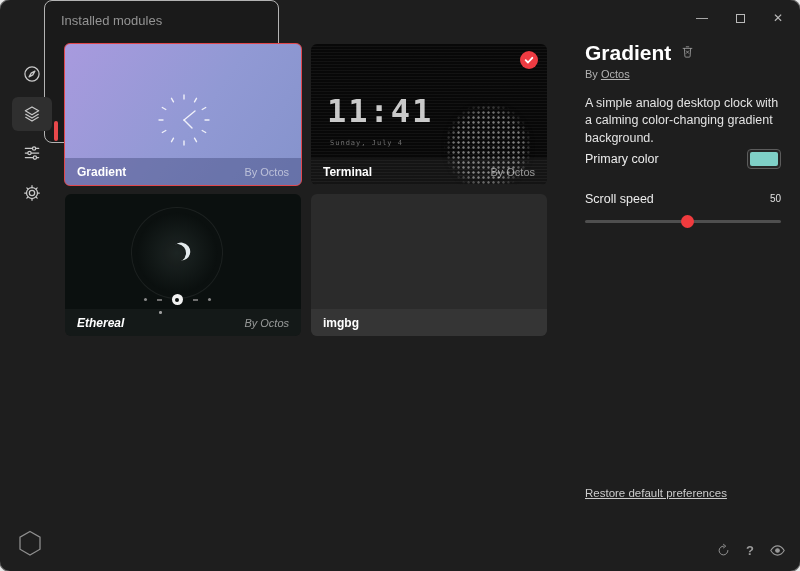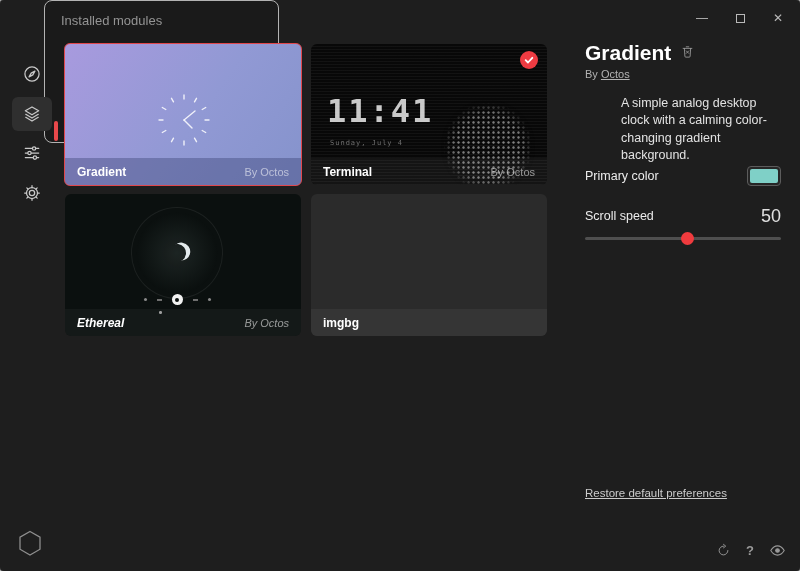--- a/index.html
+++ b/index.html
@@ -1,17 +1,17 @@
 <!DOCTYPE html>
 <html><head>
 <meta charset="utf-8">
 <style>
   * { margin:0; padding:0; box-sizing:border-box; }
   html,body { width:800px; height:571px; background:#e9e9e9; font-family:"Liberation Sans",sans-serif; overflow:hidden; }
-  .window { position:absolute; inset:0; background:#1e1e1e; border-radius:4px; overflow:hidden; box-shadow:0 0 0 1px rgba(0,0,0,.55);padding-left:44px; }
+  .window { position:absolute; inset:0; background:#1e1e1e; border-radius:10px; overflow:hidden; box-shadow:0 0 0 1px rgba(0,0,0,.55);padding-left:44px; }
 
   
   .titlebar-title { position:absolute; left:61px; top:13px; font-size:13px; color:#949494; }
   .win-controls { position:absolute; right:10px; top:6px; display:flex; gap:14px; }
   .win-btn { width:24px; height:24px; display:flex; align-items:center; justify-content:center; color:#b9b9b9; font-size:12px; cursor:default; }
   .max-shape { width:9px; height:9px; border:1px solid #b9b9b9; }
 
   
   .sidebar { position:absolute; left:0; top:36px; width:58px; bottom:0; }
   .side-item { position:absolute; left:12px; width:40px; height:34px; display:flex; align-items:center; justify-content:center; border-radius:6px; }
@@ -57,25 +57,25 @@
   .card-add { left:65px; top:344px; width:235px; height:143px; border-radius:8px; border:1px solid #b3b3b3; background:#1a1a1a; display:flex; align-items:center; justify-content:center; }
   .card-add span { font-size:12.5px; color:#d2d2d2; }
 
   
   .panel { position:absolute; left:585px; top:41px; width:196px; color:#e6e6e6; }
   .panel-title-row { display:flex; align-items:center; gap:9px; }
   .panel-title { font-size:21px; font-weight:bold; color:#fff; }
   .trash-btn svg { stroke:#9a9a9a; fill:none; stroke-width:1.4; stroke-linecap:round; }
   .byline { margin-top:3px; font-size:11px; color:#b3b3b3; }
   .byline a { color:#b3b3b3; text-decoration:underline;margin-top:20px; }
-  .desc { margin-top:15px; font-size:12.5px; line-height:1.38; color:#e3e3e3;margin-left:36px; }
+  .desc { margin-top:15px; font-size:12.5px; line-height:1.38; color:#e3e3e3; }
   .setting-row { height:24px; display:flex; align-items:center; justify-content:space-between; }
   .setting-row:first-of-type { margin-top:18px; }
   .setting-label { font-size:12.5px; color:#ececec; }
-  .setting-value { font-size:18px; color:#e0e0e0; }
+  .setting-value { font-size:10px; color:#e0e0e0; }
   .swatch { width:34px; height:20px; border:1px solid #5c5c5c; border-radius:4px; background:#262626; padding:2px; }
   .swatch i { display:block; width:100%; height:100%; border-radius:2px; }
   .slider { position:relative; margin-top:9px; height:3px; border-radius:2px; background:#4f4f4f; }
   .slider-thumb { position:absolute; left:49%; top:-5px; width:13px; height:13px; border-radius:50%; background:#f03b3e; }
   .panel-bottom { position:absolute; left:585px; bottom:70px; width:196px; }
   .restore-link { font-size:11.5px; color:#cbcbcb; text-decoration:underline; }
   .wallpaper-btn { margin-top:9px; width:100%; height:24px; border:none; border-radius:5px; background:#f23b3d; color:#fff; font-weight:bold; font-size:12px; font-family:"Liberation Sans",sans-serif; display:flex; align-items:center; justify-content:center; }
 
   
   .logo-hex { position:absolute; left:18px; bottom:10px; }

